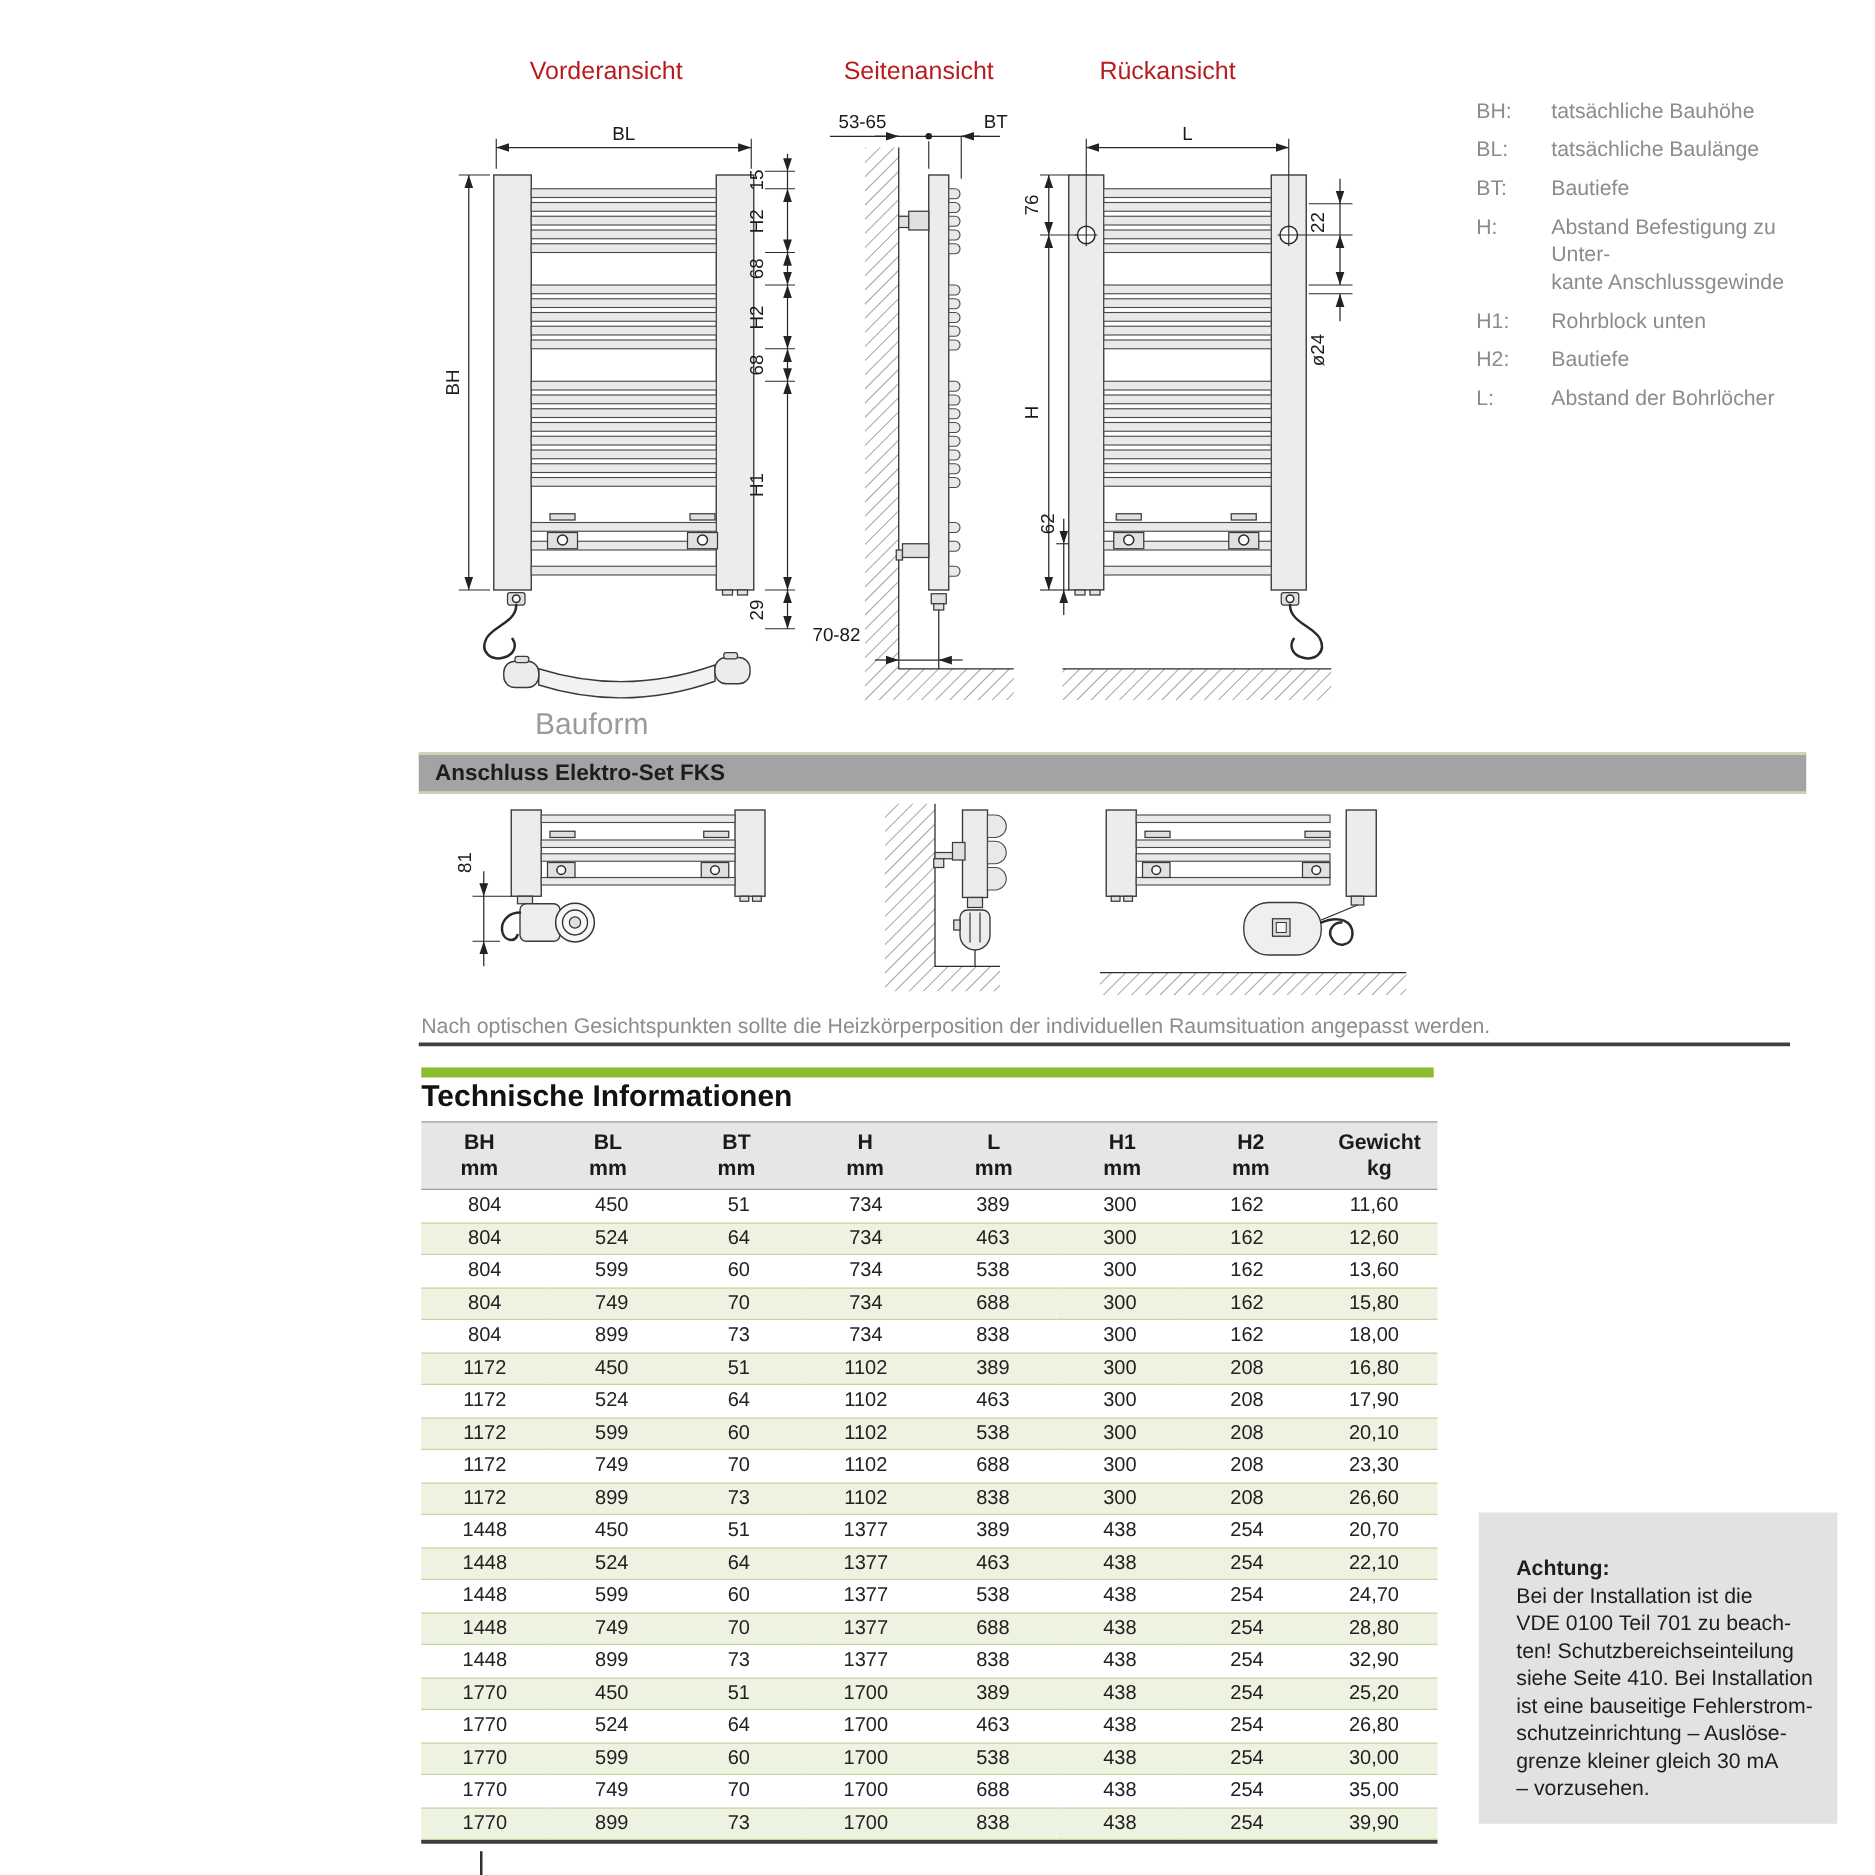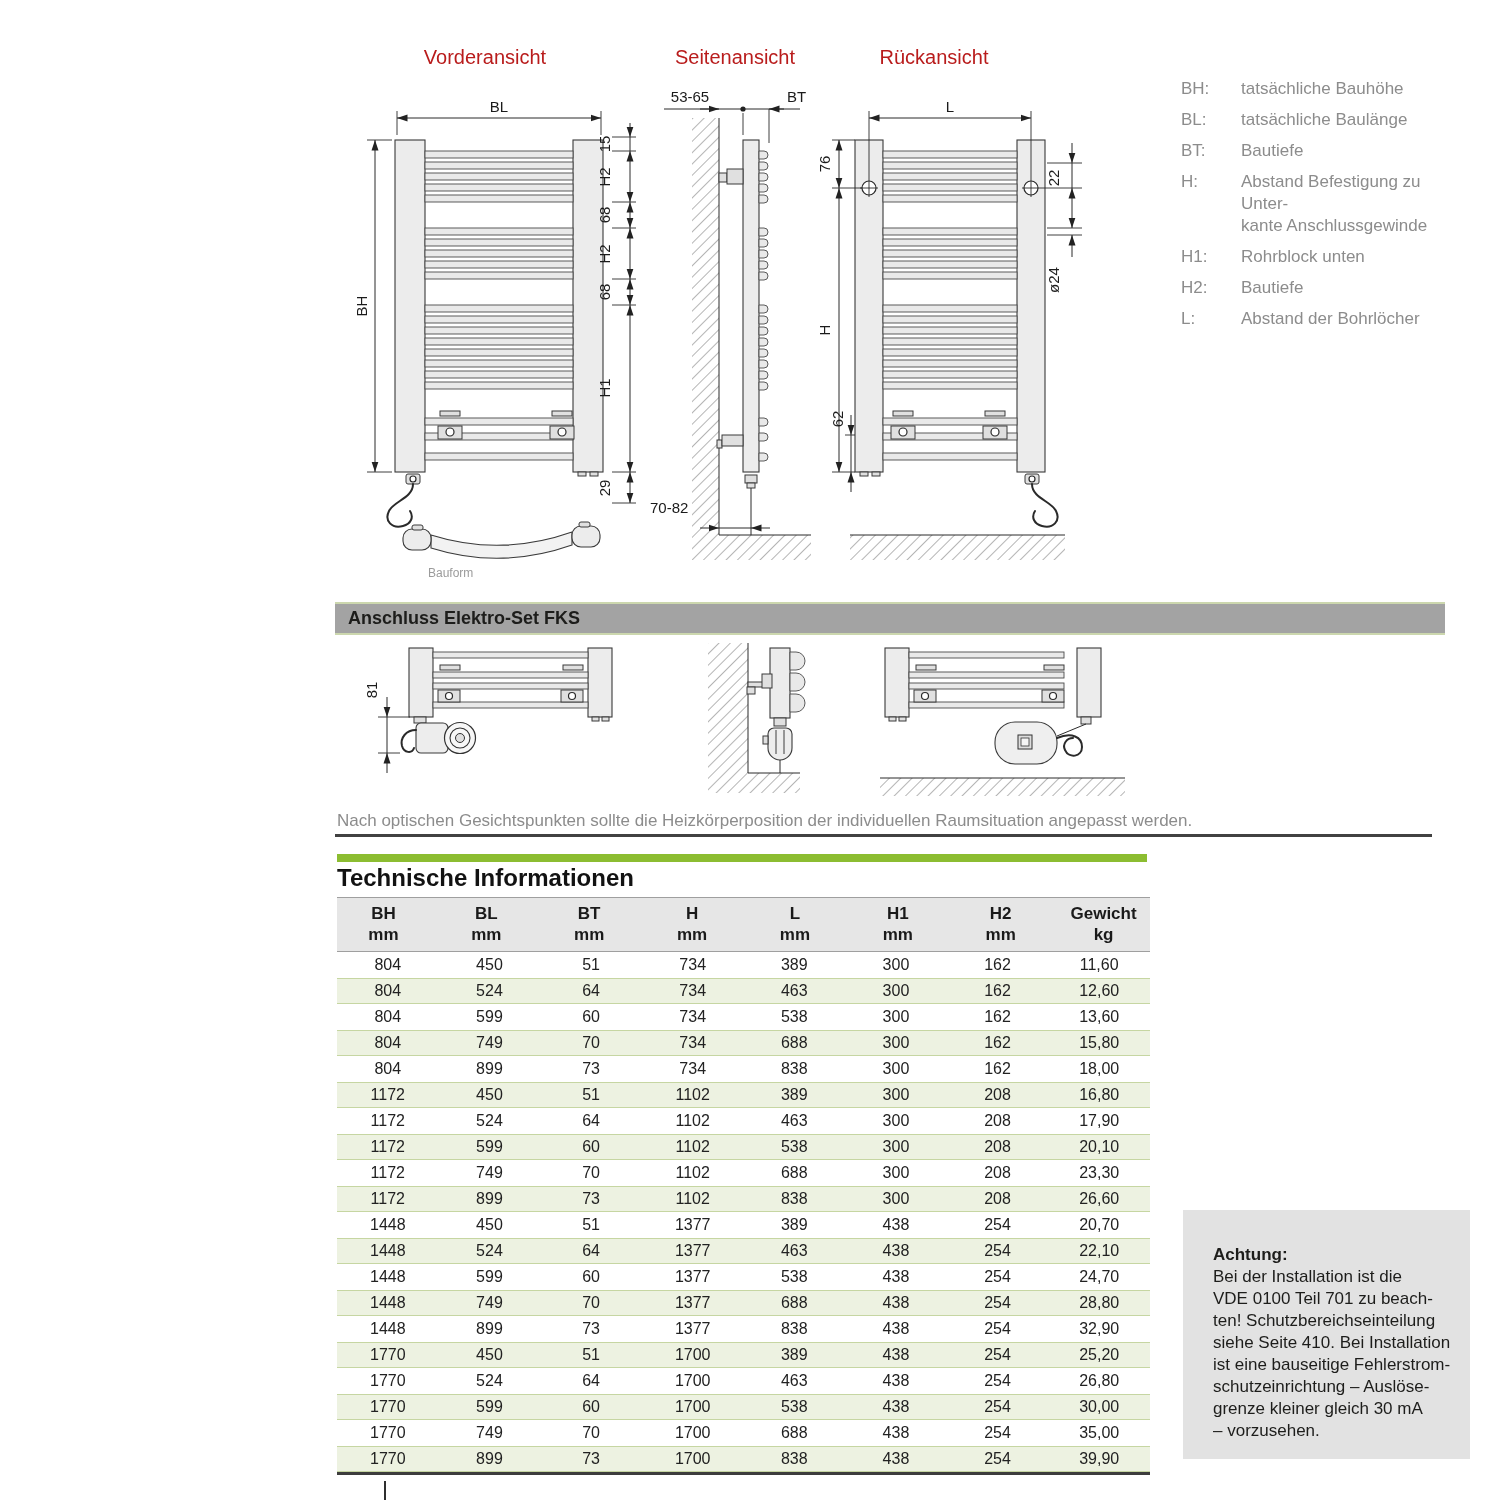--- a/index.html
+++ b/index.html
@@ -31,21 +31,21 @@
   .th{text-align:center;font-weight:bold;font-size:17px;line-height:21px;color:#1a1a1a;}
   .t-body{border-bottom:3px solid #3d3d3d;}
   .t-row{display:grid;grid-template-columns:repeat(8,1fr);height:26px;}
   .td{display:flex;align-items:center;justify-content:center;font-size:16px;color:#222;box-sizing:border-box;}
   .t-row.green .td{background:#edf2e1;border-top:1px solid #c6d6a2;border-bottom:1px solid #c6d6a2;}
   
   .warnbox{position:absolute;left:1183px;top:1210px;width:287px;height:249px;background:#e2e2e2;box-sizing:border-box;
     padding:34px 18px 0 30px;font-size:17px;color:#1d1d1b;line-height:22px;}
   .warnbox .w-title{font-weight:bold;}
   .warnbox .w-text{white-space:pre-line;}
-  .bauform-label{position:absolute;left:428px;top:566px;font-size:12px;color:#9b9b9b;}
+  .bauform-label{position:absolute;left:428px;top:566px;font-size:24px;color:#9b9b9b;}
   .bottom-tick{position:absolute;left:384px;top:1481px;width:2px;height:19px;background:#2f2f2f;}
   
   svg{position:absolute;overflow:visible;}
   .dl{stroke:#2a2a2a;stroke-width:1;fill:none;}
   .tk{stroke:#2a2a2a;stroke-width:0.9;fill:none;}
   .part{fill:#ececec;stroke:#3a3a3a;stroke-width:1.1;}
   .part2{fill:#e0e0e0;stroke:#3a3a3a;stroke-width:1;}
   .rung{fill:#e9e9e9;stroke:#4a4a4a;stroke-width:0.9;}
   .wire{stroke:#2a2a2a;stroke-width:2;fill:none;stroke-linecap:round;}
   .dimtxt{font-size:15px;fill:#1b1b1b;}

